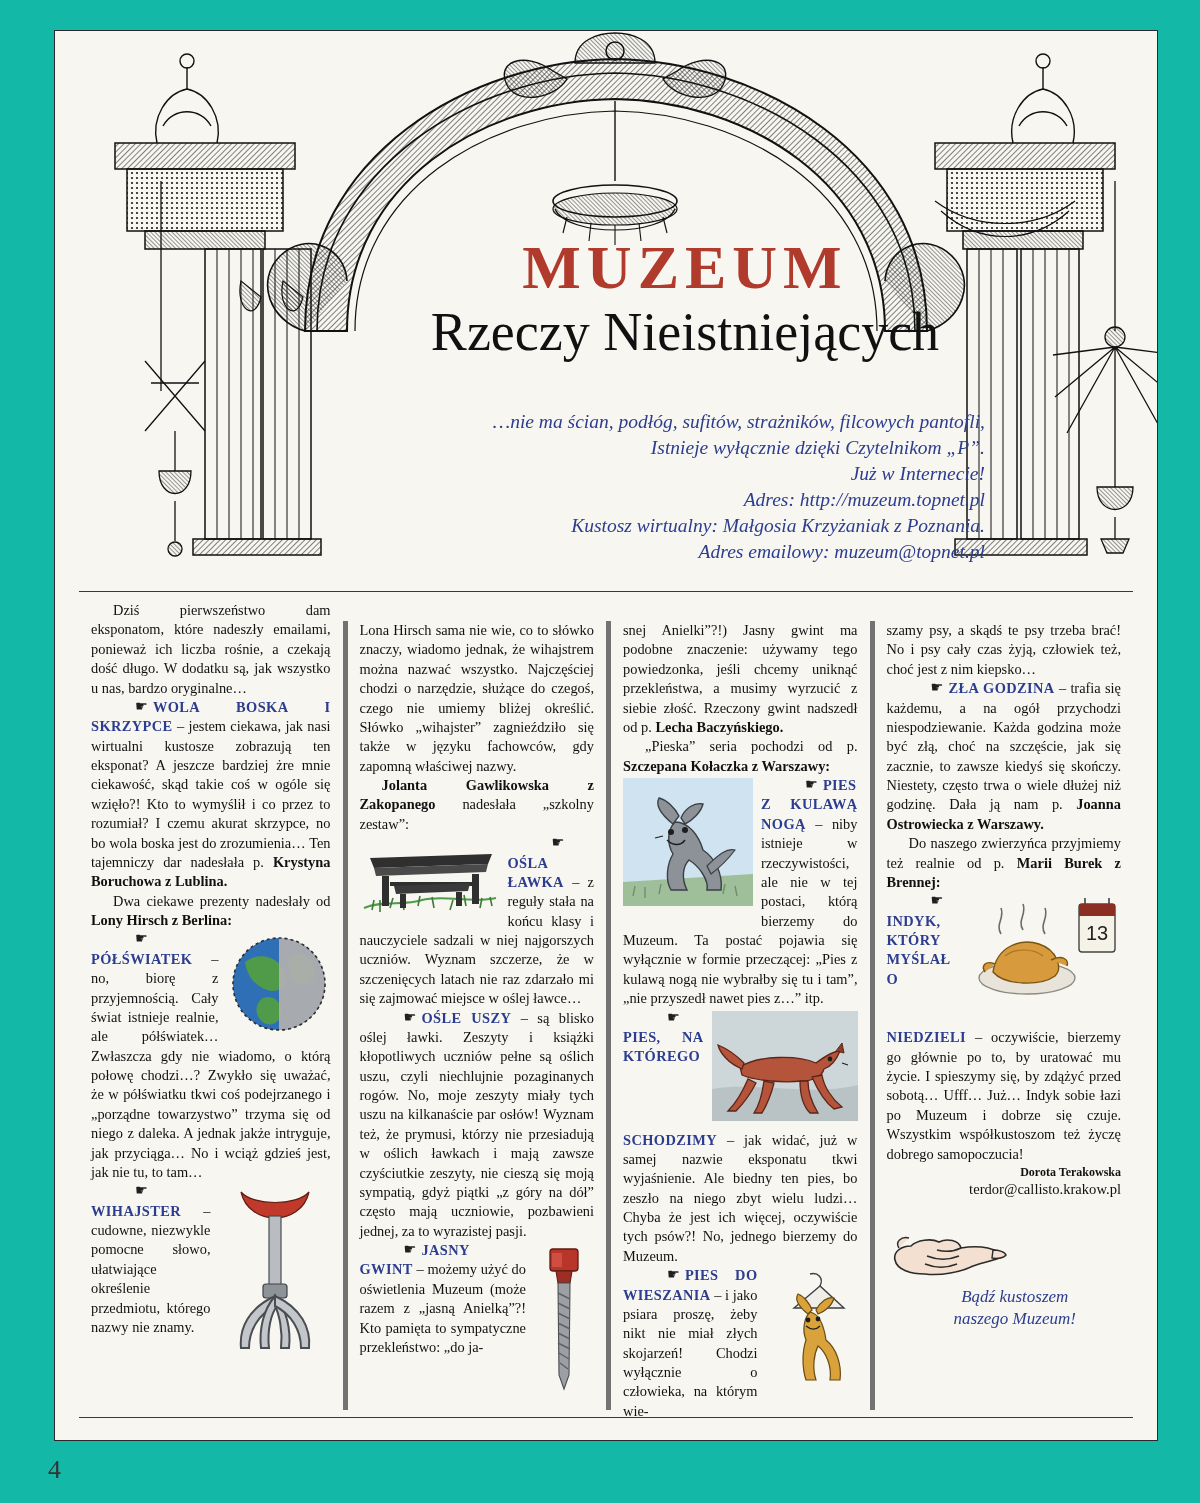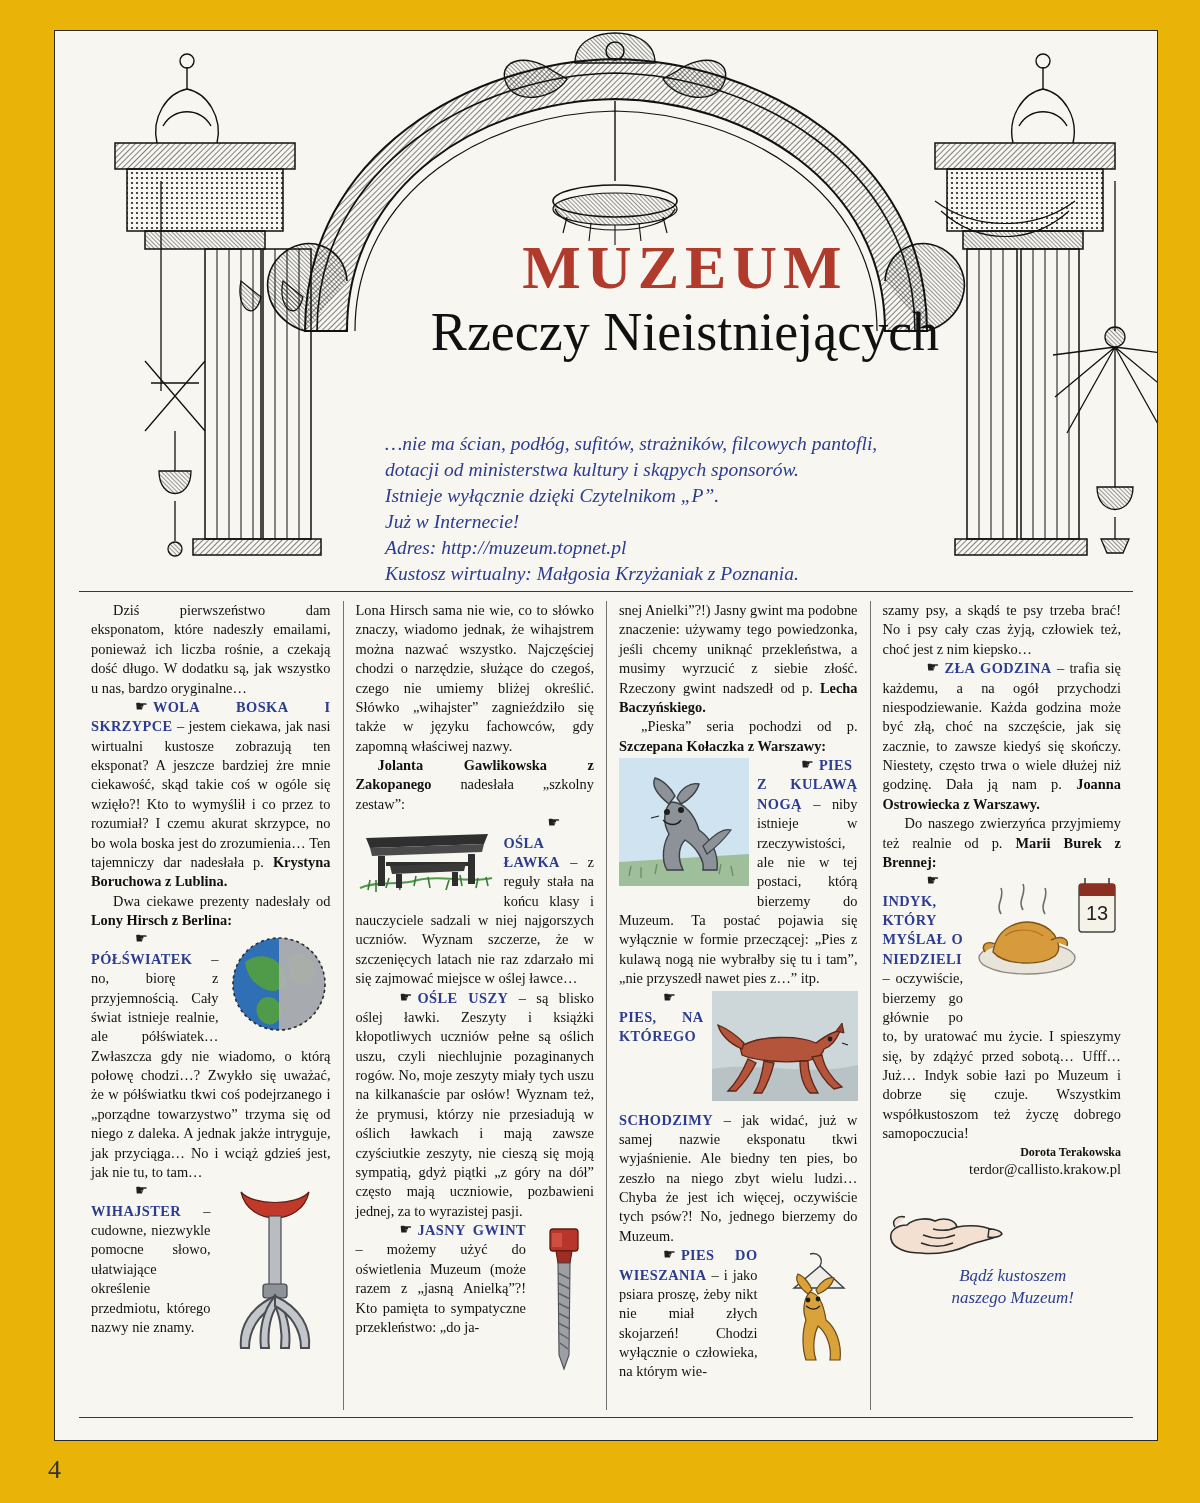--- a/index.html
+++ b/index.html
@@ -6,21 +6,21 @@
   body{
     width:1200px;height:1503px;
     background:#f2f1ec;
     font-family:"Liberation Serif", serif;
     color:#111;
     position:relative;
     overflow:hidden;
   }
   .page{
     position:absolute;inset:0;
-    background:#eab308;
+    background:#14b8a6;
   }
   .page-frame{
     position:absolute;
     left:54px;top:30px;right:42px;bottom:62px;
     border:1px solid #2a2a2a;
     background:#f7f6f1;
   }
   .folio{
     position:absolute;left:48px;bottom:18px;
     font-size:26px;color:#333;font-family:"Liberation Serif",serif;
@@ -46,22 +46,22 @@
   }
   .title-sub{
     font-family:"Liberation Serif",serif;
     font-size:54px;
     color:#111;
     margin:6px 0 0 0;
     line-height:1.05;
     font-weight:400;
   }
   .standfirst{
-    position:absolute;left:330px;top:400px;width:600px;
-    text-align:left;
+    position:absolute;left:330px;top:378px;width:600px;
+    text-align:right;
     font-style:italic;
     color:#2c3d8f;
     font-size:19.5px;
     line-height:1.33;
   }
   .standfirst div{white-space:nowrap;}
 
   
   .rule-top{
     position:absolute;left:24px;right:24px;top:560px;height:1px;background:#3a3a3a;
@@ -75,21 +75,21 @@
   }
   .col{
     width:25%;
     padding:0 12px;
     box-sizing:border-box;
     font-size:14.4px;
     line-height:1.345;
     text-align:justify;
     position:relative;
   }
-  .col + .col{border-left:1px solid #737373;}
+  .col + .col{border-left:5px solid #737373;margin-top:20px;}
   .col p{margin:0 0 0 0;text-indent:22px;hyphens:auto;}
   .col p.noind{text-indent:0;}
   .entry{margin-top:9px;text-indent:0;}
   .bullet{
     display:inline-block;
     color:#1f1f1f;
     margin-right:5px;
     transform:translateY(-1px);
   }
   .lemma{
@@ -237,21 +237,20 @@
         </g>
       </svg>
 
       <div class="title-block">
         <h1 class="title-main">MUZEUM</h1>
         <h2 class="title-sub">Rzeczy Nieistniejących</h2>
       </div>
 
       <div class="standfirst">
         <div>…nie ma ścian, podłóg, sufitów, strażników, filcowych pantofli,</div>
-        <div>dotacji od ministerstwa kultury i skąpych sponsorów.</div>
         <div>Istnieje wyłącznie dzięki Czytelnikom „P”.</div>
         <div>Już w Internecie!</div>
         <div>Adres: http://muzeum.topnet.pl</div>
         <div>Kustosz wirtualny: Małgosia Krzyżaniak z Poznania.</div>
         <div>Adres emailowy: muzeum@topnet.pl</div>
       </div>
     </div>
 
     <div class="rule-top"></div>
     <div class="rule-bottom"></div>

